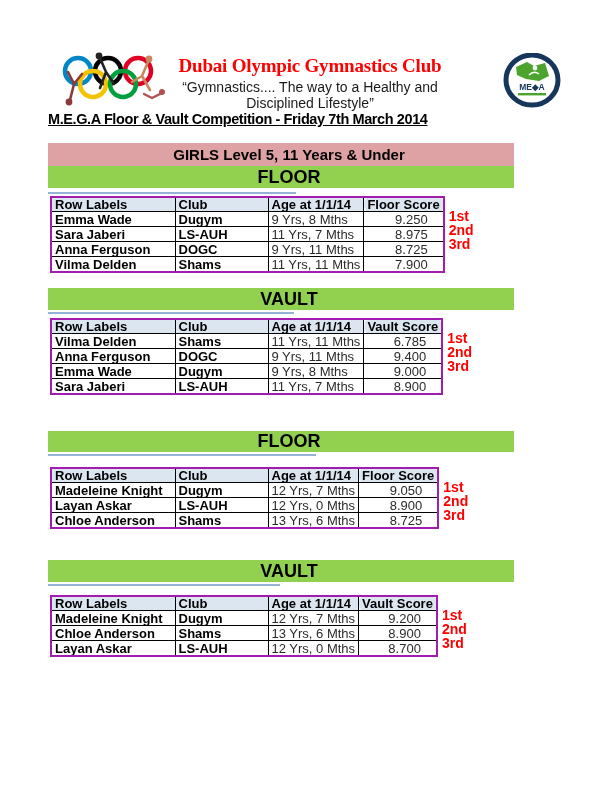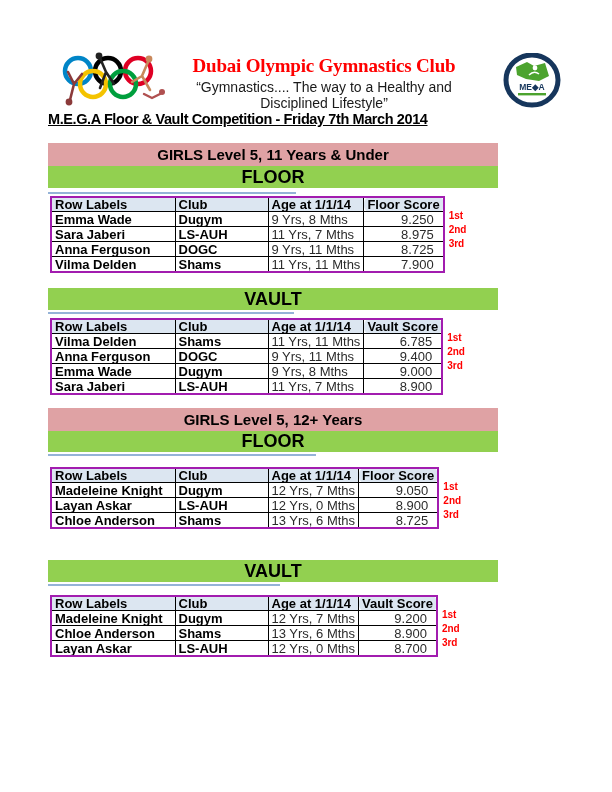--- a/index.html
+++ b/index.html
@@ -1,48 +1,48 @@
 <!DOCTYPE html>
 <html style="--club-title-red: #FF0000; --rank-red: #FF0000; --banner-pink: #DFA2A4; --banner-green: #92D050; --table-header-blue: #DCE6F1; --divider-blue: #95B3D7; --logo-navy: #16365C; --logo-green: #4CA32E;"><head>
 <meta charset="utf-8">
 <style>
   html,body {margin:0; padding:0; background:#ffffff;}
   .page {position:relative; width:612px; height:792px; background:#fff; overflow:hidden;
          font-family:"Liberation Sans", sans-serif; color:#000;}
 
   
   .rings-logo {position:absolute; left:56px; top:50px;}
-  .hdrtext {position:absolute; left:176px; top:55px; width:296px; text-align:center;}
+  .hdrtext {position:absolute; left:162px; top:55px; width:296px; text-align:center;}
   .clubname {font-family:"Liberation Serif", serif; font-weight:bold; font-size:19px;
              letter-spacing:-0.2px; color:var(--club-title-red,#ff0000); line-height:1.15;}
   .tagline {font-size:14px; color:#1a1a1a; margin-top:2px;}
   .mega-logo {position:absolute; left:503px; top:53px;}
 
   .doctitle {position:absolute; left:48px; top:111px; font-size:14.5px; font-weight:bold;
              letter-spacing:-0.4px; text-decoration:underline; white-space:nowrap;}
 
   
-  .banner {position:absolute; left:48px; width:450px; text-align:center; font-weight:bold;}
+  .banner {position:absolute; left:48px; width:450px; text-align:center; font-weight:bold;padding-left:16px;}
   .banner.pink {height:23px; line-height:23px; font-size:15px; background:var(--banner-pink,#DFA2A4);}
   .banner.green {height:22px; line-height:22px; font-size:18px; background:var(--banner-green,#92D050);}
   .blueline {position:absolute; left:48px; height:2px; background:var(--divider-blue,#95B3D7);}
 
   
   .tablewrap {position:absolute; left:50px; display:flex; align-items:flex-start;}
   table.rtable {border-collapse:collapse; table-layout:fixed; border:2px solid #a21caf; font-size:13px;}
   .rtable col.c1{width:124px}.rtable col.c2{width:93px}.rtable col.c3{width:76px}.rtable col.c4{width:58px}
   .rtable th,.rtable td {border:1px solid #000; padding:0 3px; height:14px; line-height:13px;
                          overflow:hidden; white-space:nowrap; text-align:left;}
   .rtable tr.hdr th {background:var(--table-header-blue,#DCE6F1); font-weight:bold; height:13px;}
   .rtable th.score-h {text-align:right;border-radius:6px;}
   .rtable td.name,.rtable td.club {font-weight:bold;}
   .rtable td.age {color:#2b2b2b;margin-left:24px;}
-  .rtable td.score {text-align:right; padding-right:9px; color:#2b2b2b;}
+  .rtable td.score {text-align:right; padding-right:15px; color:#2b2b2b;}
   .ranks {margin-left:4px; padding-top:13px;}
-  .rank {height:14px; line-height:14px; font-weight:bold; font-size:10px;
+  .rank {height:14px; line-height:14px; font-weight:bold; font-size:14px;
          color:var(--rank-red,#ff0000);}
 </style>
 </head>
 <body>
 
 <div class="page">
 
   <svg class="rings-logo" width="118" height="58" viewBox="0 0 118 58">
     <g fill="none" stroke-width="4.5">
       <circle cx="22" cy="21" r="13" stroke="#0085C7"></circle>
@@ -186,21 +186,20 @@
     </tbody>
       </table>
     <div class="ranks">
       <div class="rank">1st</div>
       <div class="rank">2nd</div>
       <div class="rank">3rd</div>
       <div class="rank"></div>
     </div>
   </div>
 
-  <div class="banner pink" style="top:408px">GIRLS Level 5, 12+ Years</div>
   <div class="banner green" style="top:431px;height:21px;line-height:21px">FLOOR</div>
   <div class="blueline" style="top:454px;width:268px"></div>
 
   <div class="tablewrap" style="top:467px">
     <table class="rtable">
       <colgroup>
           <col class="c1">
           <col class="c2">
           <col class="c3">
           <col class="c4">

